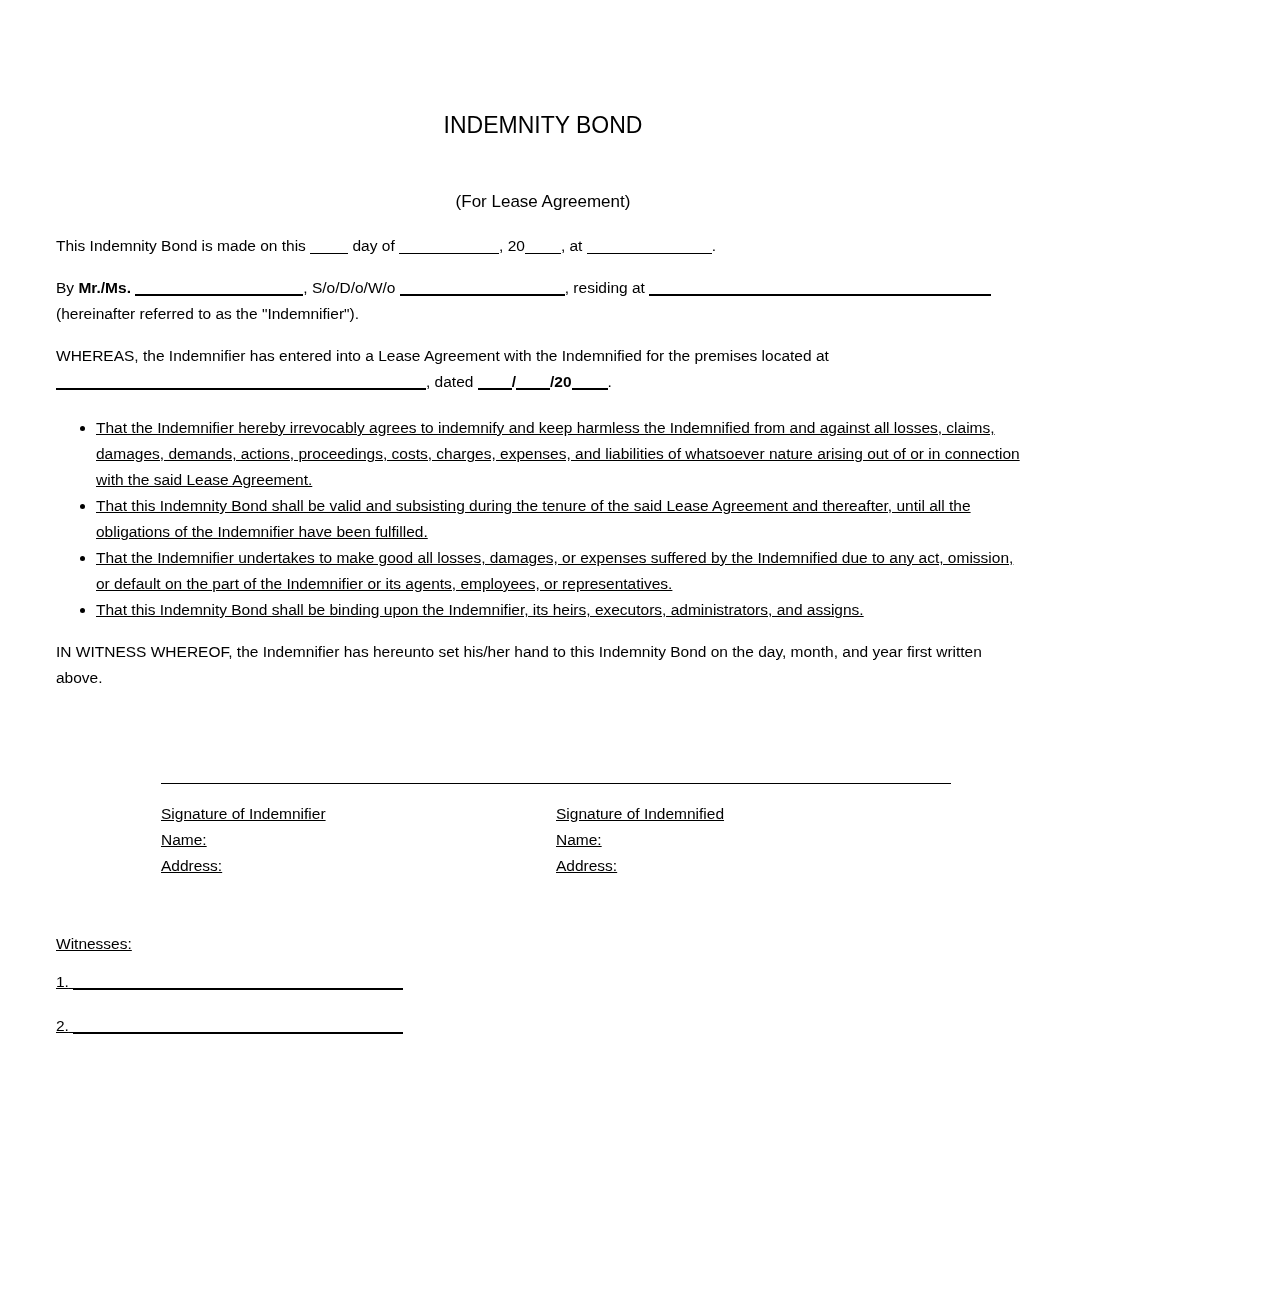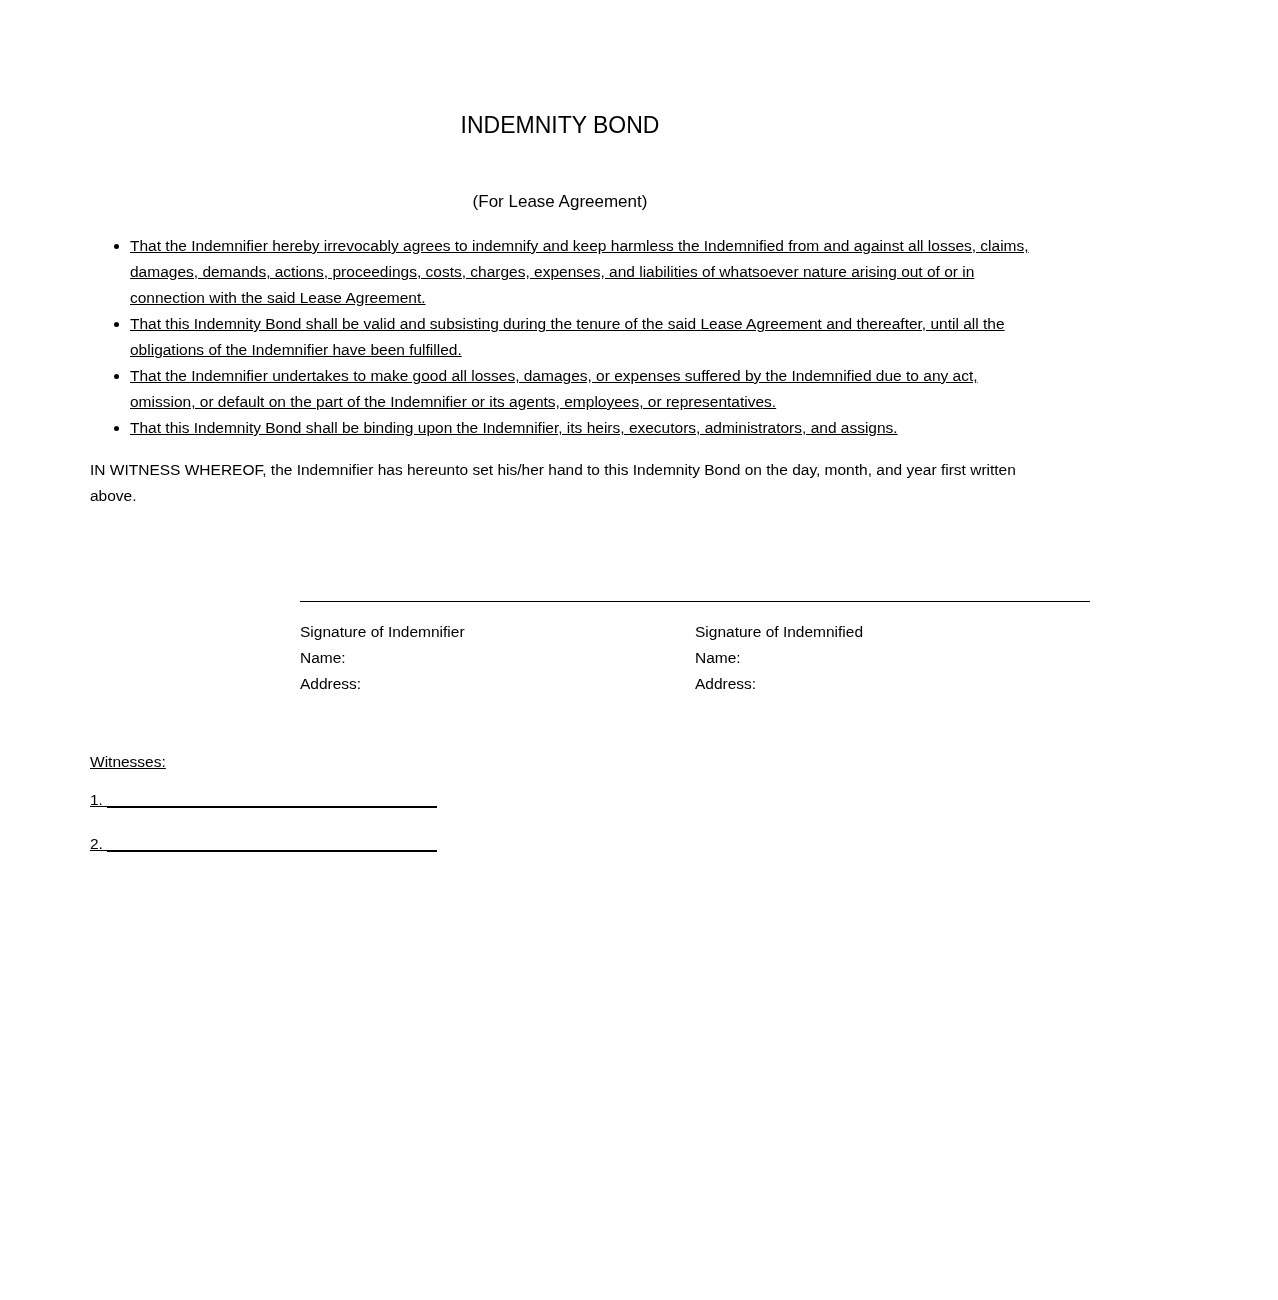--- a/index.html
+++ b/index.html
@@ -6,21 +6,21 @@
   html, body {
     margin: 0; padding: 0;
     width: 1278px; height: 1300px;
     background: #ffffff;
     color: #000000;
     font-family: "Liberation Sans", sans-serif;
     overflow: hidden;
   }
   .page {
     width: 1120px; height: 1300px;
-    padding: 112px 90px 0 90px;
+    padding: 112px 90px 0 56px;
   }
   h1.doc-title {
     margin: 0;
     font-size: 23px;
     font-weight: normal;
     line-height: 26px;
     text-align: center;
   }
   p.doc-subtitle {
     margin: 53px 0 0 0;
@@ -65,21 +65,22 @@
     padding-left: 40px;
     font-size: 15.5px;
     line-height: 26px;
   }
   ul.bond-terms li { margin: 0; padding: 0; text-decoration: underline; }
   p.witness-clause { }
   .sig-row {
     margin-top: 92px;
     width: 1000px;
     display: flex;
-    justify-content: flex-end;
+    justify-content: center;
+    text-decoration: underline;
   }
   .sig-col { width: 395px; }
   .sig-line {
     width: 395px; height: 0;
     border-top: 1px solid #000;
   }
   .sig-caption {
     font-size: 15.5px;
     line-height: 26px;
   }
@@ -98,23 +99,37 @@
 </style>
 </head>
 <body>
 
 <div class="page">
 
   <h1 class="doc-title">INDEMNITY BOND</h1>
 
   <p class="doc-subtitle">(For Lease Agreement)</p>
 
+  <p class="body-text first-para"><span>This Indemnity Bond is made on this</span>
+    <span class="blank w38"></span>
+    <span>day of</span>
+    <span class="blank w100"></span><span>, 20</span><span class="blank w36"></span><span>, at</span>
+    <span class="blank w125"></span><span>.</span></p>
+
+  <p class="body-text"><span>By</span>
+    <b class="inline-label">Mr./Ms.</b>
+    <span class="blank thick w168"></span><span>, S/o/D/o/W/o</span>
+    <span class="blank thick w165"></span><span>, residing at</span>
+    <span class="blank thick w342"></span>
+    <span>(hereinafter referred to as the "Indemnifier").</span></p>
 
 
-
+  <p class="body-text"><span>WHEREAS, the Indemnifier has entered into a Lease Agreement with the Indemnified for the premises located at</span>
+    <span class="blank thick w370"></span><span>, dated</span>
+    <b class="date-group"><span class="blank thick w34"></span><span>/</span><span class="blank thick w34"></span><span>/20</span><span class="blank thick w36"></span></b><span>.</span></p>
 
 
   <ul class="bond-terms">
     <li>That the Indemnifier hereby irrevocably agrees to indemnify and keep harmless the Indemnified from and against all losses, claims, damages, demands, actions, proceedings, costs, charges, expenses, and liabilities of whatsoever nature arising out of or in connection with the said Lease Agreement.</li>
     <li>That this Indemnity Bond shall be valid and subsisting during the tenure of the said Lease Agreement and thereafter, until all the obligations of the Indemnifier have been fulfilled.</li>
     <li>That the Indemnifier undertakes to make good all losses, damages, or expenses suffered by the Indemnified due to any act, omission, or default on the part of the Indemnifier or its agents, employees, or representatives.</li>
     <li>That this Indemnity Bond shall be binding upon the Indemnifier, its heirs, executors, administrators, and assigns.</li>
   </ul>
 
   <p class="body-text witness-clause">IN WITNESS WHEREOF, the Indemnifier has hereunto set his/her hand to this Indemnity Bond on the day, month, and year first written above.</p>

